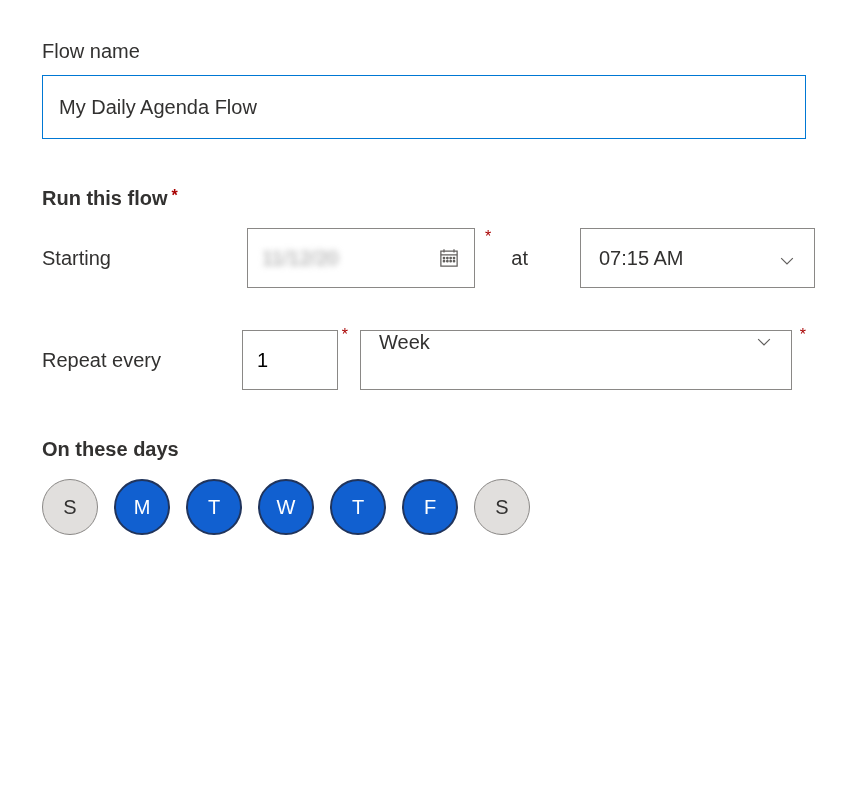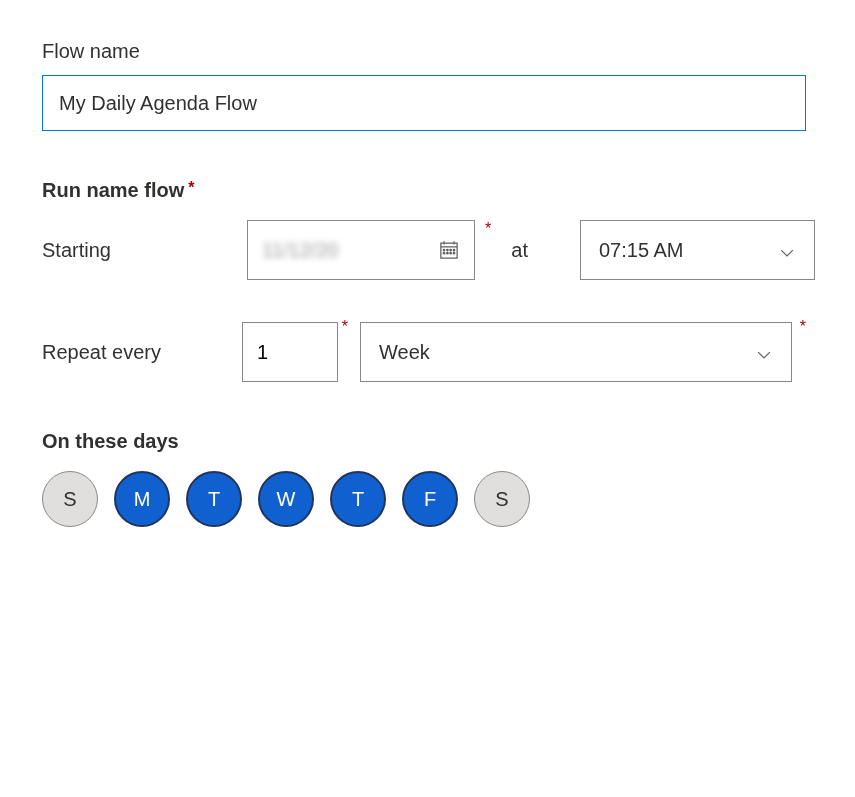--- a/index.html
+++ b/index.html
@@ -10,21 +10,21 @@
       width: 855px;
     }
     .section-label {
       font-size: 20px;
       font-weight: 400;
       margin-bottom: 12px;
       color: #323130;
     }
     .flow-name-input {
       width: 764px;
-      height: 56px;
+      height: 64px;
       border: 1px solid #0078d4;
       font-size: 20px;
       padding: 0 16px;
       color: #323130;
       outline: none;
     }
     .required {
       color: #a80000;
       font-size: 16px;
       vertical-align: top;
@@ -134,21 +134,21 @@
     .unit-wrap {
       position: relative;
       display: flex;
       margin-left: 22px;
     }
     .unit-dropdown {
       width: 432px;
       height: 60px;
       border: 1px solid #8a8886;
       display: flex;
-      align-items: center;
+      align-items: flex-start;
       justify-content: space-between;
       padding: 0 18px;
       background: #fff;
       font-size: 20px;
       cursor: pointer;
     }
     .unit-req {
       position: absolute;
       right: -14px;
       top: -4px;
@@ -197,21 +197,21 @@
 </head>
 <body>
 
 <div>
   <div class="section-label">Flow name</div>
   <input type="text" class="flow-name-input" value="My Daily Agenda Flow" style="">
 </div>
 
 <div class="schedule-section">
   <div class="schedule-label">
-    <span>Run name flow</span><span class="required">*</span>
+    <span>Run this flow</span><span class="required">*</span>
   </div>
 
   <div class="starting-row">
     <div class="starting-label">Starting</div>
     <div class="date-picker-wrap">
       <div class="date-picker">
         <span class="date-value-blur">11/12/20</span>
         <span class="calendar-icon">
           <svg viewBox="0 0 16 16" width="20" height="20" fill="none" stroke="#605e5c" stroke-width="1">
             <rect x="1.5" y="2.5" width="13" height="12"></rect>

